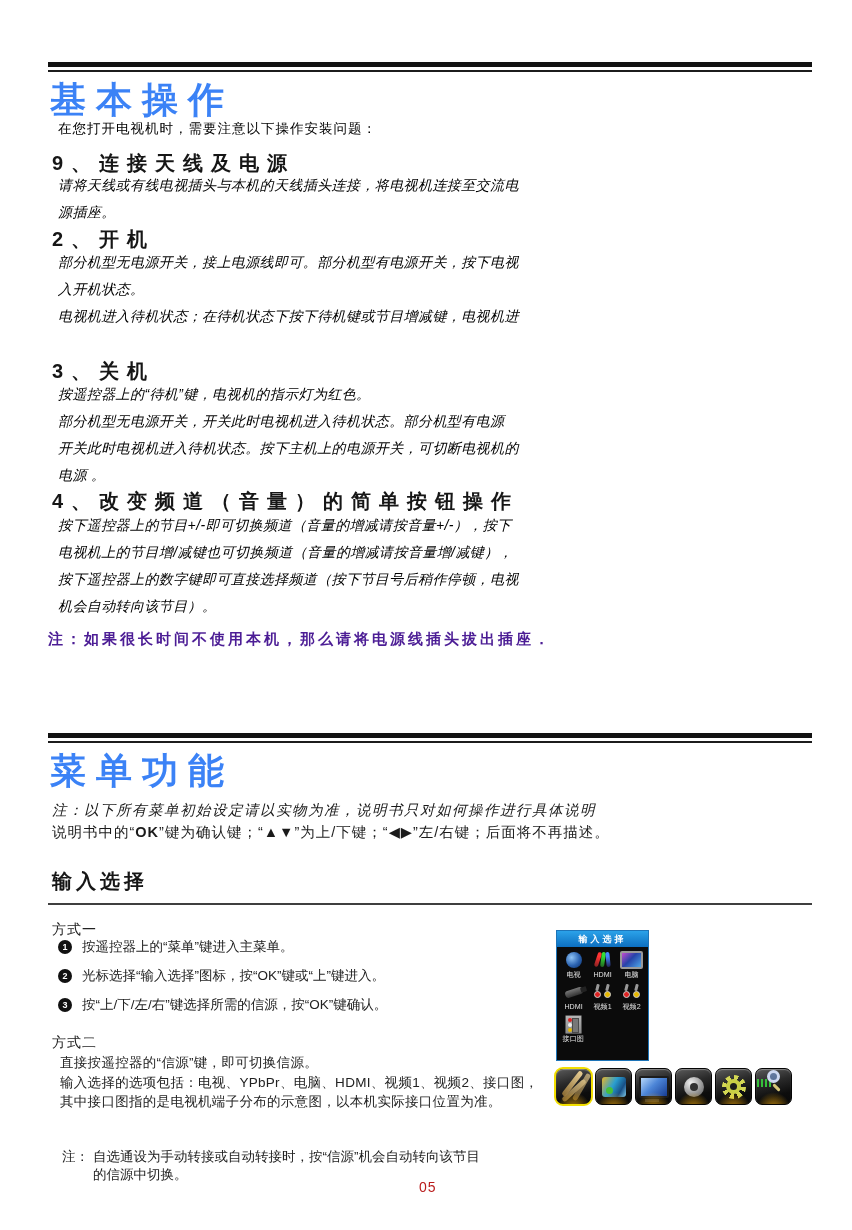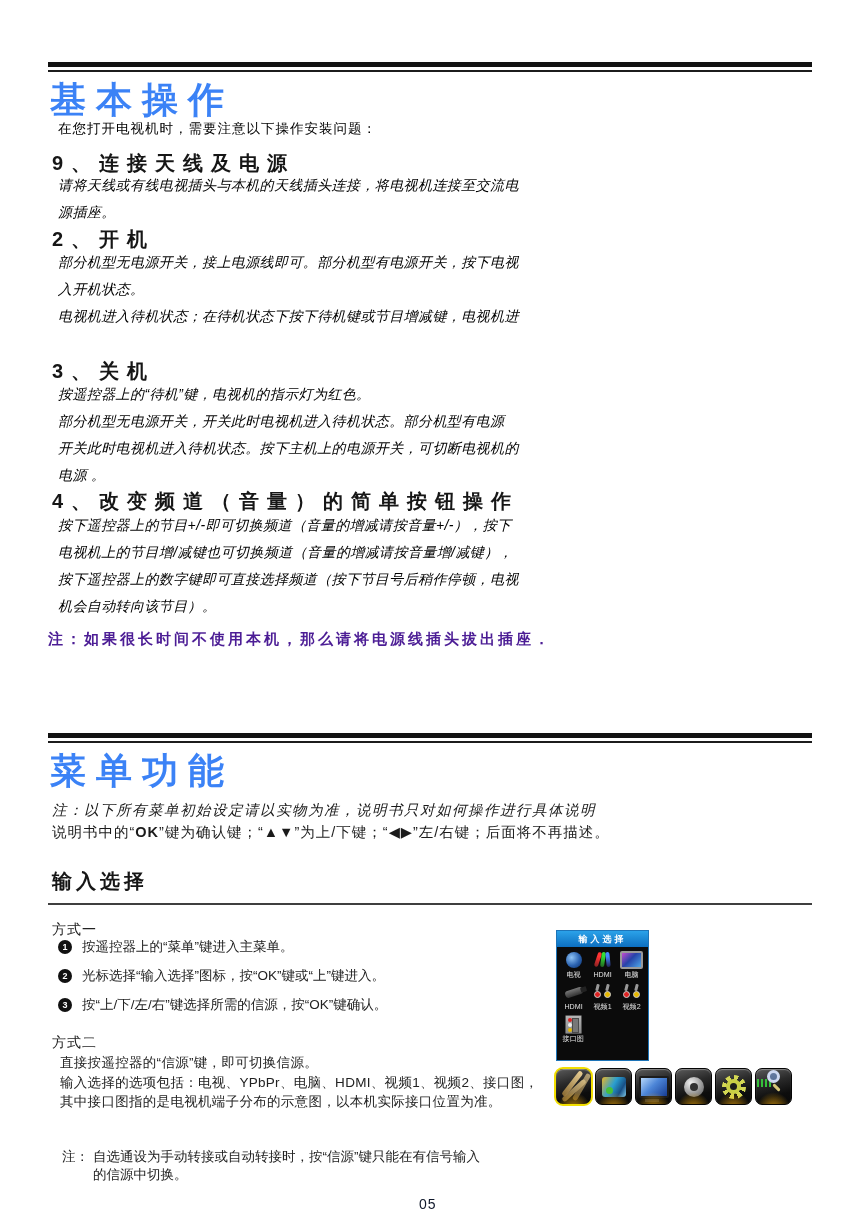--- a/index.html
+++ b/index.html
@@ -27,21 +27,21 @@
   .okline b{font-weight:700;}
 
   .mlabel{font-size:14px;color:#222;letter-spacing:1px;}
   .steps{display:flex;flex-direction:column;gap:11px;}
   .step{display:flex;align-items:center;font-size:13.5px;color:#222;white-space:nowrap;}
   .stepnum{width:14px;height:14px;border-radius:50%;background:#111;color:#fff;font-size:9px;
            font-weight:700;display:flex;align-items:center;justify-content:center;margin-right:10px;flex:0 0 auto;}
   .m2lines{font-size:13.5px;line-height:19.5px;letter-spacing:0.3px;white-space:nowrap;}
   .note2{display:flex;font-size:13.5px;line-height:18px;color:#222;}
   .note2 .lbl{white-space:nowrap;margin-right:4px;}
-  .pagenum{font-size:14px;letter-spacing:1px;color:#0f172a;margin-top:17px;}
+  .pagenum{font-size:14px;letter-spacing:1px;color:#b91c1c;}
 
   
   .menu-panel{position:absolute;left:556px;top:930px;width:93px;height:131px;background:#0b0b0b;
               border:1px solid #1d74b8;box-sizing:border-box;}
   .menu-panel .hdr{height:16px;background:linear-gradient(#2ba2e9,#0d6fc0);color:#fff;font-size:9px;
                    font-weight:700;letter-spacing:3px;text-align:center;line-height:16px;}
   .pgrid{display:grid;grid-template-columns:repeat(3,1fr);padding:4px 2px 2px 2px;row-gap:3px;}
   .pitem{display:flex;flex-direction:column;align-items:center;}
   .pitem .ic{width:24px;height:18px;position:relative;display:flex;align-items:center;justify-content:center;}
   .pitem .lb{font-size:7.5px;color:#e3e3e3;margin-top:1px;letter-spacing:0;transform:scale(.95);white-space:nowrap;}
@@ -183,21 +183,21 @@
   <div class="abs mlabel" style="left:52px;top:1034px">方式二</div>
   <div class="abs m2lines" style="left:60px;top:1053px">
     <div>直接按遥控器的“信源”键，即可切换信源。</div>
     <div>输入选择的选项包括：电视、YPbPr、电脑、HDMI、视频1、视频2、接口图，</div>
     <div>其中接口图指的是电视机端子分布的示意图，以本机实际接口位置为准。</div>
   </div>
 
   <div class="abs note2" style="left:62px;top:1148px">
     <span class="lbl">注：</span>
     <div>
-      <div>自选通设为手动转接或自动转接时，按“信源”键只能在有信号输入</div>
+      <div>自选通设为手动转接或自动转接时，按“信源”机会自动转向该节目</div>
       <div>的信源中切换。</div>
     </div>
   </div>
 
   <div class="abs pagenum" style="left:419px;top:1179px">05</div>
 
   <div class="menu-panel">
     <div class="hdr">输入选择</div>
     <div class="pgrid">
       <div class="pitem">

